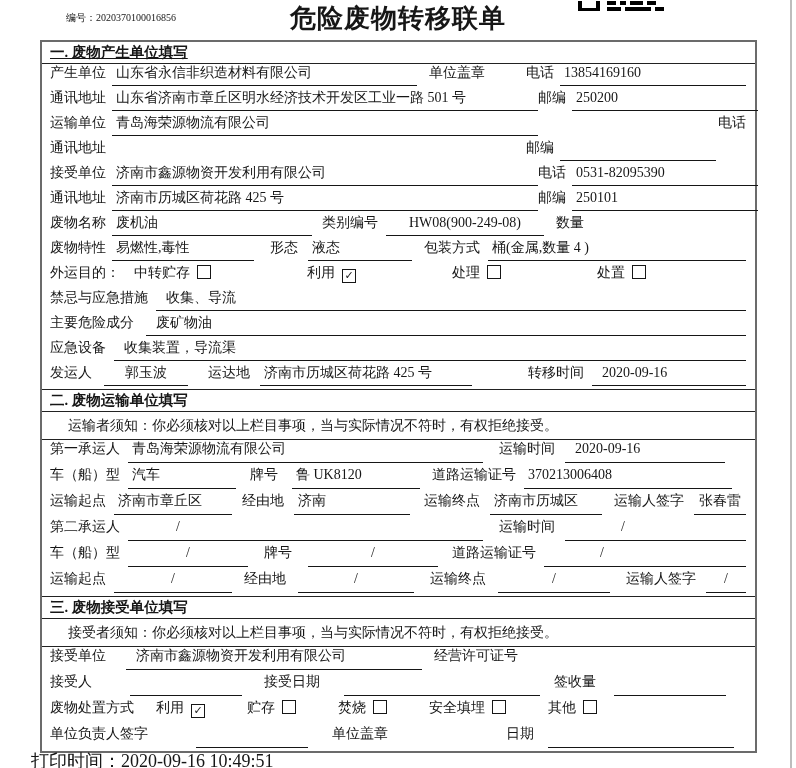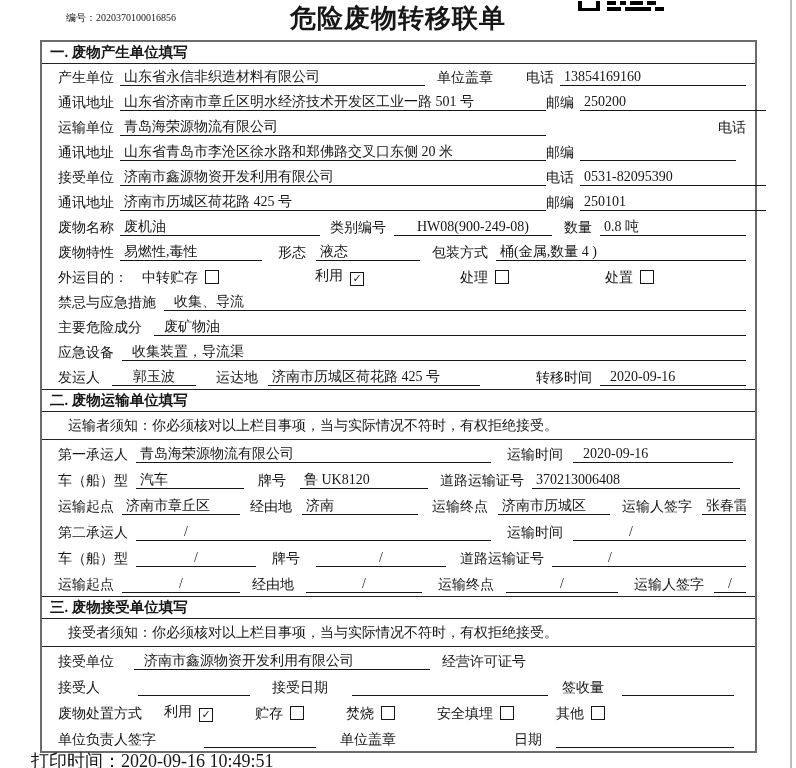--- a/index.html
+++ b/index.html
@@ -13,24 +13,24 @@
   .hdr{position:absolute;left:0;top:0;width:100%;height:40px;}
   .docno{position:absolute;left:31px;top:11px;font-size:10px;white-space:nowrap;margin-left:35px;}
   .title{position:absolute;left:0;top:1px;width:100%;text-align:center;
          font-size:26px;font-weight:700;letter-spacing:1px;}
   .qr{position:absolute;left:578px;top:0;}
   .edge{position:absolute;right:4px;top:0;bottom:0;width:2px;background:#bdbdbd;}
   
   .form{position:absolute;left:40px;top:40px;width:713px;border:2px solid #6b6b6b;background:#fff;}
   .sec{height:21px;line-height:21px;font-weight:700;padding-left:8px;
        border-top:1px solid #222;border-bottom:1px solid #222;font-size:14.5px;}
-  .sec:first-child{border-top:none;}
+  .sec:first-child{border-top:none;text-decoration:underline;}
   .notice{height:27px;display:flex;align-items:center;padding-left:26px;
           border-bottom:1px solid #222;white-space:nowrap;}
-  .r{display:flex;align-items:flex-end;height:25px;padding:0 9px 3px 16px;box-sizing:border-box;}
+  .r{display:flex;height:25px;padding:0 9px 3px 8px;box-sizing:border-box;}
   .r2{height:26px;}
   .l{white-space:nowrap;line-height:17px;flex:none;}
   .u{border-bottom:1px solid #161616;line-height:17px;padding:0 4px;
      white-space:nowrap;box-sizing:border-box;flex:none;overflow:hidden;}
   .g{flex:1;}
   .c{text-align:center;}
   .opt{white-space:nowrap;line-height:17px;flex:none;}
   .cb{display:inline-block;width:12px;height:12px;border:1.5px solid #161616;
       font-size:11px;line-height:12px;text-align:center;margin-left:7px;
       vertical-align:-2px;font-family:"DejaVu Sans",sans-serif;}
@@ -84,21 +84,20 @@
     </div>
 
     <div class="r">
       <span class="l">运输单位</span>
       <span class="u" style="width:426px;margin-left:6px">青岛海荣源物流有限公司</span>
       <span class="l" style="margin-left:auto">电话</span>
     </div>
 
     <div class="r">
       <span class="l">通讯地址</span>
-      <span class="u" style="width:426px;margin-left:6px">山东省青岛市李沧区徐水路和郑佛路交叉口东侧 20 米</span>
       <span class="l" style="margin-left:auto;margin-right:0">邮编</span>
       <span class="u" style="width:156px;margin-left:6px;margin-right:30px"></span>
     </div>
 
     <div class="r">
       <span class="l">接受单位</span>
       <span class="u" style="width:426px;margin-left:6px">济南市鑫源物资开发利用有限公司</span>
       <span class="l" style="margin-left:auto">电话</span>
       <span class="u" style="width:186px;margin-left:6px">0531-82095390</span>
     </div>
@@ -109,21 +108,20 @@
       <span class="l" style="margin-left:auto">邮编</span>
       <span class="u" style="width:186px;margin-left:6px">250101</span>
     </div>
 
     <div class="r">
       <span class="l">废物名称</span>
       <span class="u" style="width:200px;margin-left:6px">废机油</span>
       <span class="l" style="margin-left:10px">类别编号</span>
       <span class="u c" style="width:158px;margin-left:8px">HW08(900-249-08)</span>
       <span class="l" style="margin-left:12px">数量</span>
-      <span class="u g" style="margin-left:8px">0.8 吨</span>
     </div>
 
     <div class="r">
       <span class="l">废物特性</span>
       <span class="u" style="width:142px;margin-left:6px">易燃性,毒性</span>
       <span class="l" style="margin-left:16px">形态</span>
       <span class="u" style="width:104px;margin-left:10px">液态</span>
       <span class="l" style="margin-left:12px">包装方式</span>
       <span class="u g" style="margin-left:8px">桶(金属,数量 4 )</span>
     </div>

